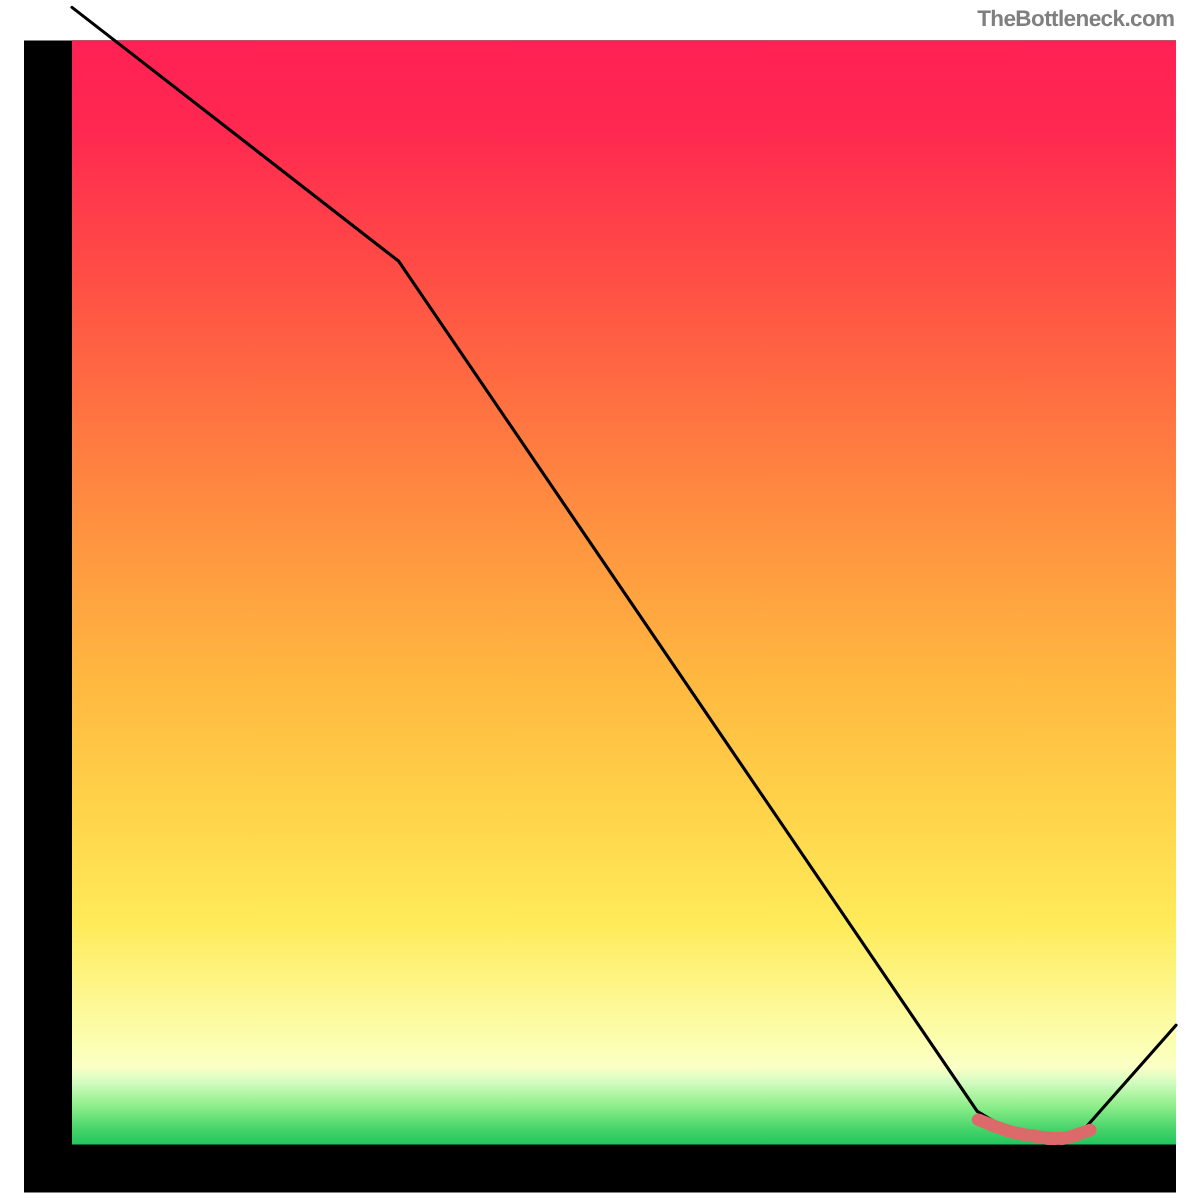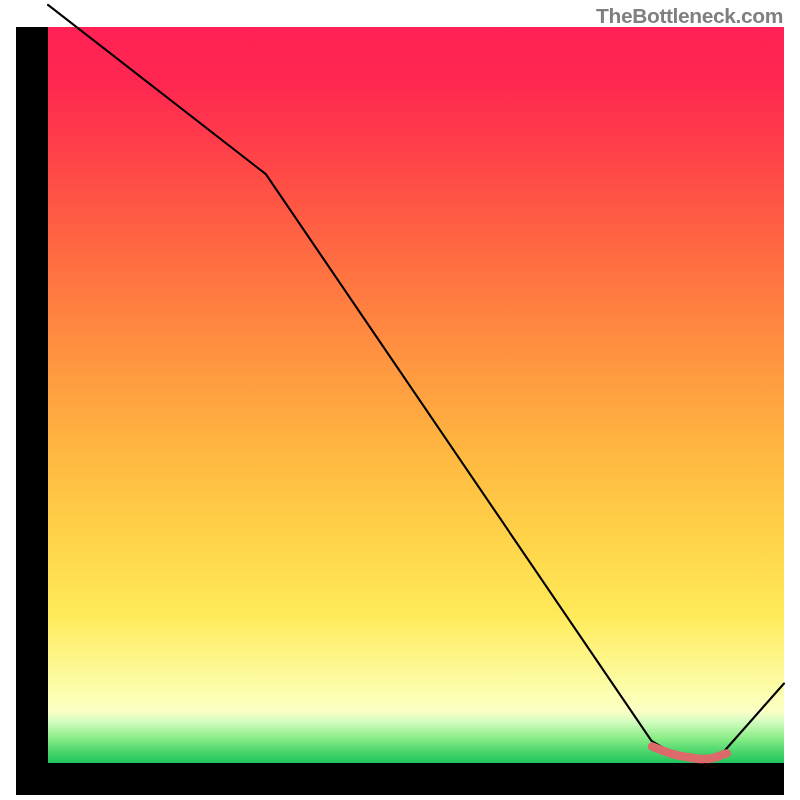--- a/index.html
+++ b/index.html
@@ -39,21 +39,21 @@
       #ff4a46 80%,
       #ff2850 92%,
       #ff2154 100%
     );
   }
   .watermark {
     position: absolute;
     top: 4px;   
     right: 17px;
     font-family: Arial, Helvetica, sans-serif;
-    font-size: 21px;
+    font-size: 15px;
     font-weight: 600;
     color: #7f7f7f;
     letter-spacing: -0.4px;
   }
   .line-svg {
     position: absolute;
     left: 0;
     top: 0;
     width: 736px;
     height: 736px;

